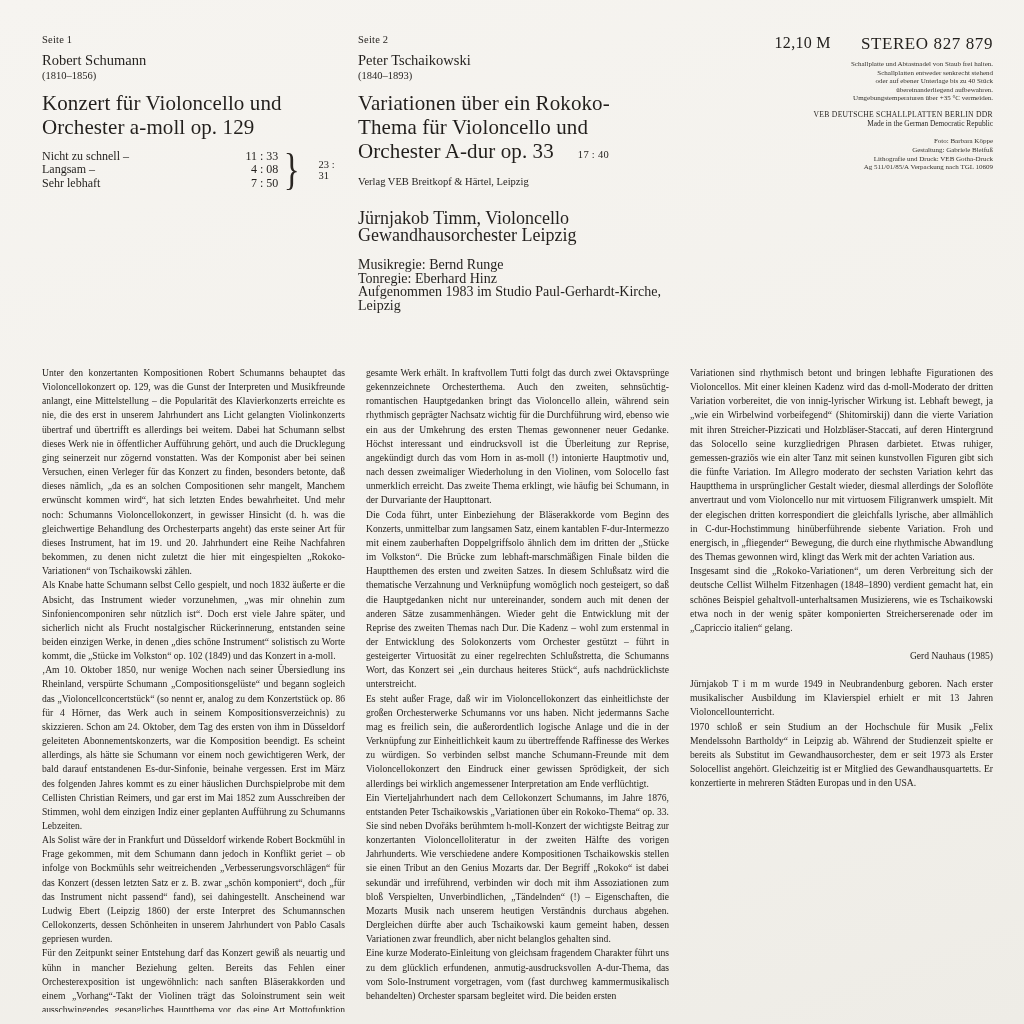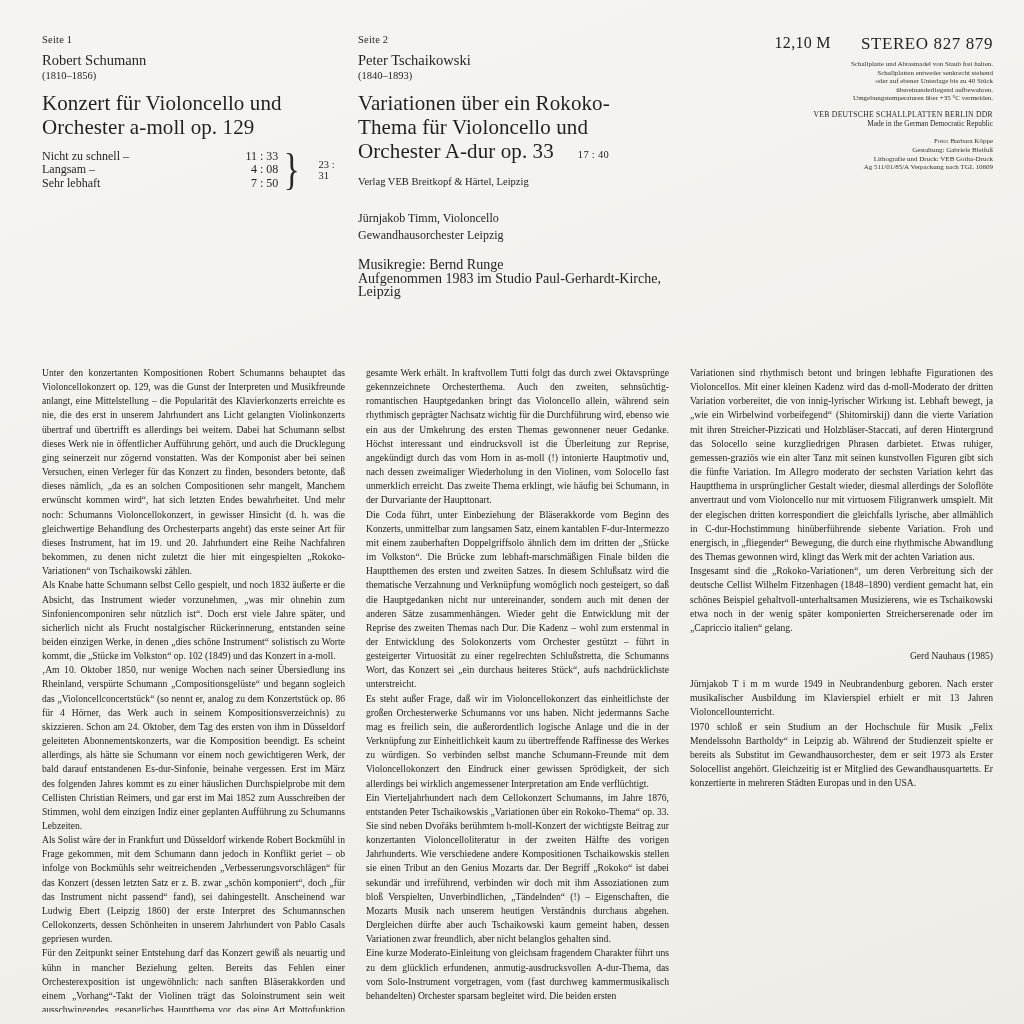--- a/index.html
+++ b/index.html
@@ -21,21 +21,21 @@
   .work-title{font-size:21px;line-height:24px;font-weight:400;margin:10px 0 0 0;letter-spacing:.1px;}
   .movements{display:flex;align-items:center;margin-top:9px;}
   .mov-rows{width:242px;}
   .mov-row{display:flex;font-size:12px;line-height:13.5px;}
   .mov-name{flex:1;}
   .mov-time{width:46px;text-align:right;font-variant-numeric:tabular-nums;}
   .brace{font-size:44px;font-weight:400;line-height:1;transform:scaleX(.75);margin-left:3px;color:#2a2622;}
   .total-time{font-size:10.5px;margin-left:16px;}
   .duration{font-size:10.5px;margin-left:24px;letter-spacing:.3px;}
   .publisher-note{font-size:10.5px;margin-top:9px;}
-  .performers{margin-top:23px;font-size:12px;line-height:16.5px;}
+  .performers{margin-top:23px;font-size:18px;line-height:16.5px;}
   .production{margin-top:15px;font-size:14px;line-height:13.5px;}
   
   .pricing-row{display:flex;justify-content:flex-end;gap:30px;align-items:flex-start;}
   .price{font-size:16px;letter-spacing:.3px;}
   .catalog{font-size:17px;letter-spacing:.6px;}
   .care{margin-top:6px;font-size:7px;line-height:8.6px;color:#33302b;}
   .pub-block{margin-top:7px;}
   .pub-name{font-size:7.6px;letter-spacing:.3px;}
   .pub-madein{font-size:7.4px;line-height:9px;}
   .credits{margin-top:9px;font-size:7px;line-height:8.8px;color:#33302b;}
@@ -81,20 +81,21 @@
     <div class="composer">Peter Tschaikowski</div>
     <div class="dates">(1840–1893)</div>
     <h1 class="work-title"><span>Variationen über ein Rokoko-</span><br><span>Thema für Violoncello und</span><br><span>Orchester A-dur op. 33</span><span class="duration">17 : 40</span></h1>
     <div class="publisher-note">Verlag VEB Breitkopf &amp; Härtel, Leipzig</div>
     <div class="performers">
         <div>Jürnjakob Timm, Violoncello</div>
         <div>Gewandhausorchester Leipzig</div>
       </div>
     <div class="production">
         <div>Musikregie: Bernd Runge</div>
+        <div>Tonregie: Eberhard Hinz</div>
         <div>Aufgenommen 1983 im Studio Paul-Gerhardt-Kirche, Leipzig</div>
       </div>
   </section>
 
   <section class="colophon">
     <div class="pricing-row">
       <span class="price">12,10 M</span>
       <span class="catalog">STEREO 827 879</span>
     </div>
     <div class="care">

